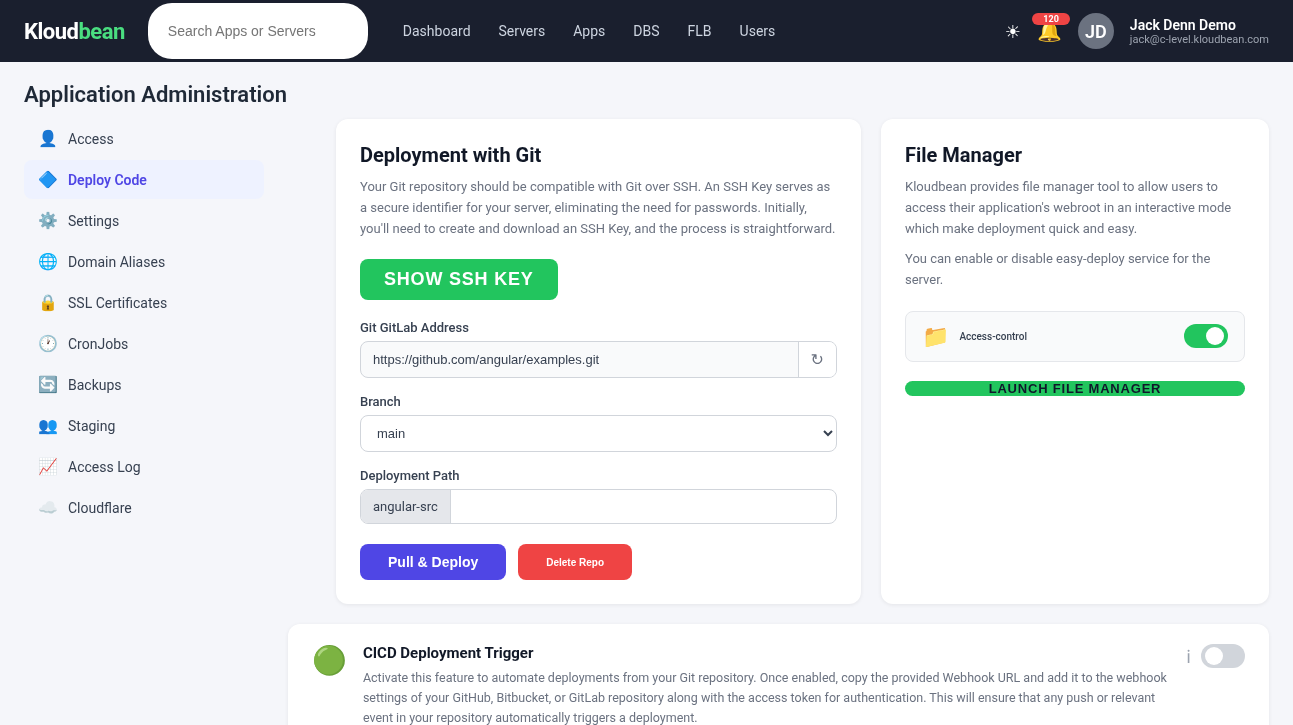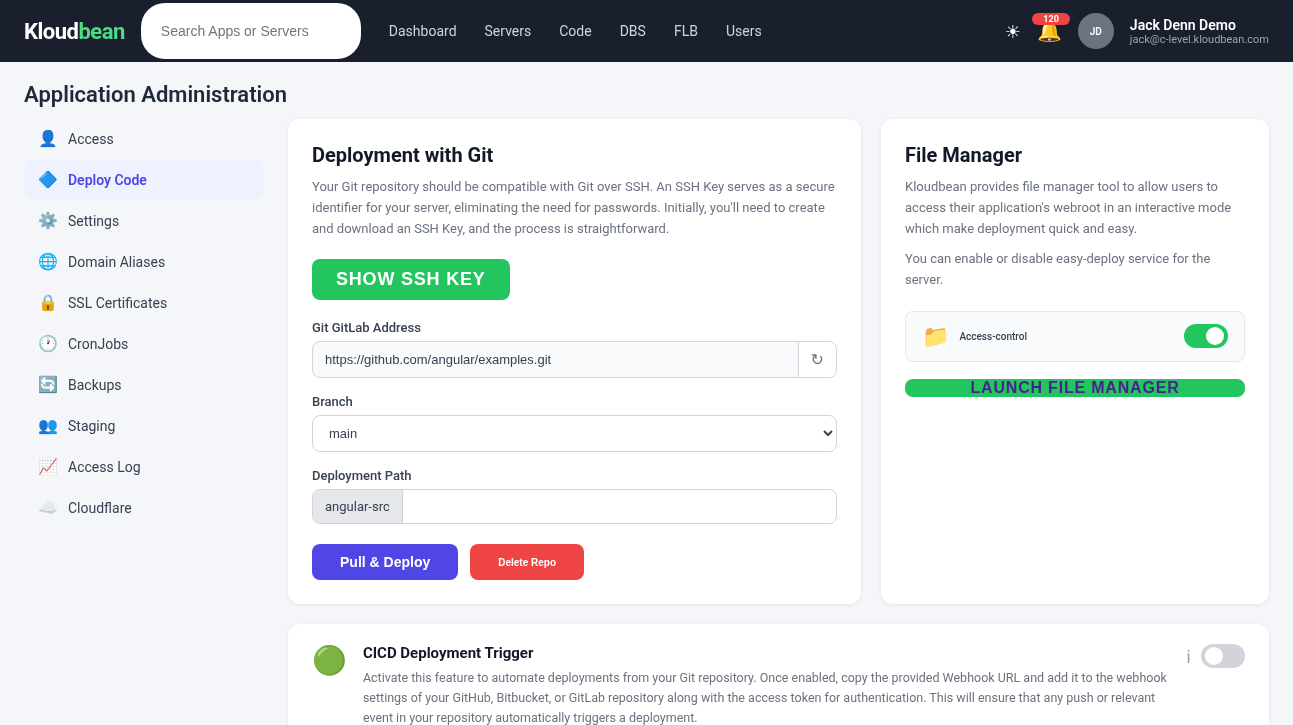--- a/index.html
+++ b/index.html
@@ -5,21 +5,21 @@
     * { box-sizing: border-box; margin: 0; padding: 0; }
     body { font-family: -apple-system, BlinkMacSystemFont, 'Segoe UI', Roboto, sans-serif; background: #f5f6fa; min-height: 725px; }
 
     
     .navbar {
       background: #1a1f2e;
       display: flex;
       align-items: center;
       padding: 0 24px;
       height: 62px;
-      gap: 16px;
+      gap: 23px;
     }
     .navbar-logo {
       color: #fff;
       font-size: 22px;
       font-weight: 700;
       letter-spacing: -0.5px;
       white-space: nowrap;
     }
     .navbar-logo span { color: #4ade80; }
     .navbar-search {
@@ -67,21 +67,21 @@
     .avatar {
       width: 36px;
       height: 36px;
       border-radius: 50%;
       background: #6b7280;
       overflow: hidden;
       display: flex;
       align-items: center;
       justify-content: center;
       color: #fff;
-      font-size: 10px;
+      font-size: 18px;
       font-weight: 600;
     }
     .user-info { color: #fff; }
     .user-name { font-size: 14px; font-weight: 600; }
     .user-email { font-size: 11px; color: #9ca3af; }
 
     
     .page-container { display: flex; flex-direction: column; }
     .page-header { padding: 20px 24px 12px 24px; }
     .page-title { font-size: 22px; font-weight: 600; color: #1f2937; }
@@ -114,21 +114,21 @@
     
     .main-content { flex: 1; display: flex; flex-direction: column; gap: 20px; }
 
     
     .card {
       background: #fff;
       border-radius: 12px;
       padding: 24px;
       box-shadow: 0 1px 4px rgba(0,0,0,0.07);
     }
-    .deploy-card { flex: 1; }
+    .deploy-card { flex: 1; margin-left: 48px; }
     .file-manager-card { width: 388px; flex-shrink: 0; }
 
     .card-title { font-size: 20px; font-weight: 700; color: #111827; margin-bottom: 10px; }
     .card-desc { font-size: 13px; color: #6b7280; line-height: 1.6; margin-bottom: 20px; }
 
     .btn-green {
       background: #22c55e;
       color: #fff;
       border: none;
       border-radius: 8px;
@@ -256,24 +256,24 @@
       width: 18px; height: 18px;
       left: 22px; top: 3px;
       background: #fff;
       border-radius: 50%;
     }
     .toggle-off .toggle-slider { background: #d1d5db; }
     .toggle-off .toggle-slider::before { left: 4px; }
 
     .btn-green-full {
       background: #22c55e;
-      color: #4c1d95;
-      border: none;
-      border-radius: 8px;
-      font-size: 16px;
+      color: #0f172a;
+      border: none;
+      border-radius: 8px;
+      font-size: 13px;
       font-weight: 700;
       letter-spacing: 0.8px;
       cursor: pointer;
       text-transform: uppercase;
       width: 100%;
     }
 
     
     .cicd-card {
       background: #fff;
@@ -303,21 +303,21 @@
 <body>
 
 <nav class="navbar">
   <div class="navbar-logo">
     Kloud<span>bean</span>
   </div>
   <input class="navbar-search" type="text" placeholder="Search Apps or Servers" style="">
   <div class="navbar-links">
     <span class="navbar-link">Dashboard</span>
     <span class="navbar-link">Servers</span>
-    <span class="navbar-link">Code</span>
+    <span class="navbar-link">Apps</span>
     <span class="navbar-link">DBS</span>
     <span class="navbar-link">FLB</span>
     <span class="navbar-link">Users</span>
   </div>
   <div class="navbar-right">
     <span class="sun-icon">☀</span>
     <div class="bell-wrapper">
       <span class="bell-icon">🔔</span>
       <span class="bell-badge">120</span>
     </div>

